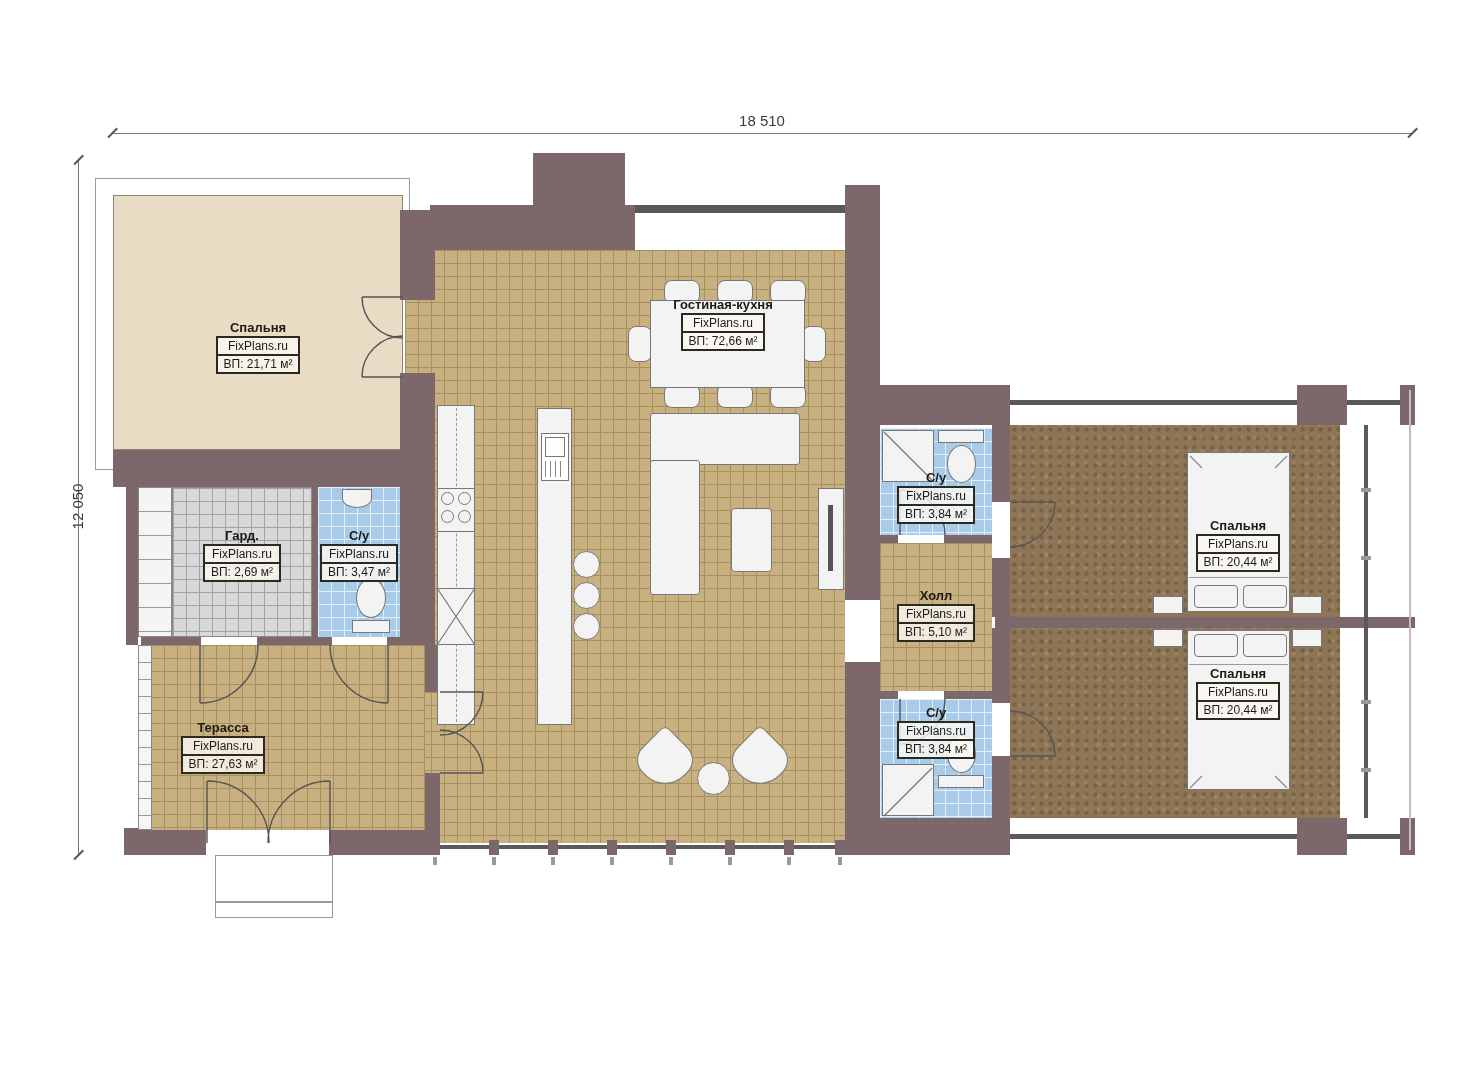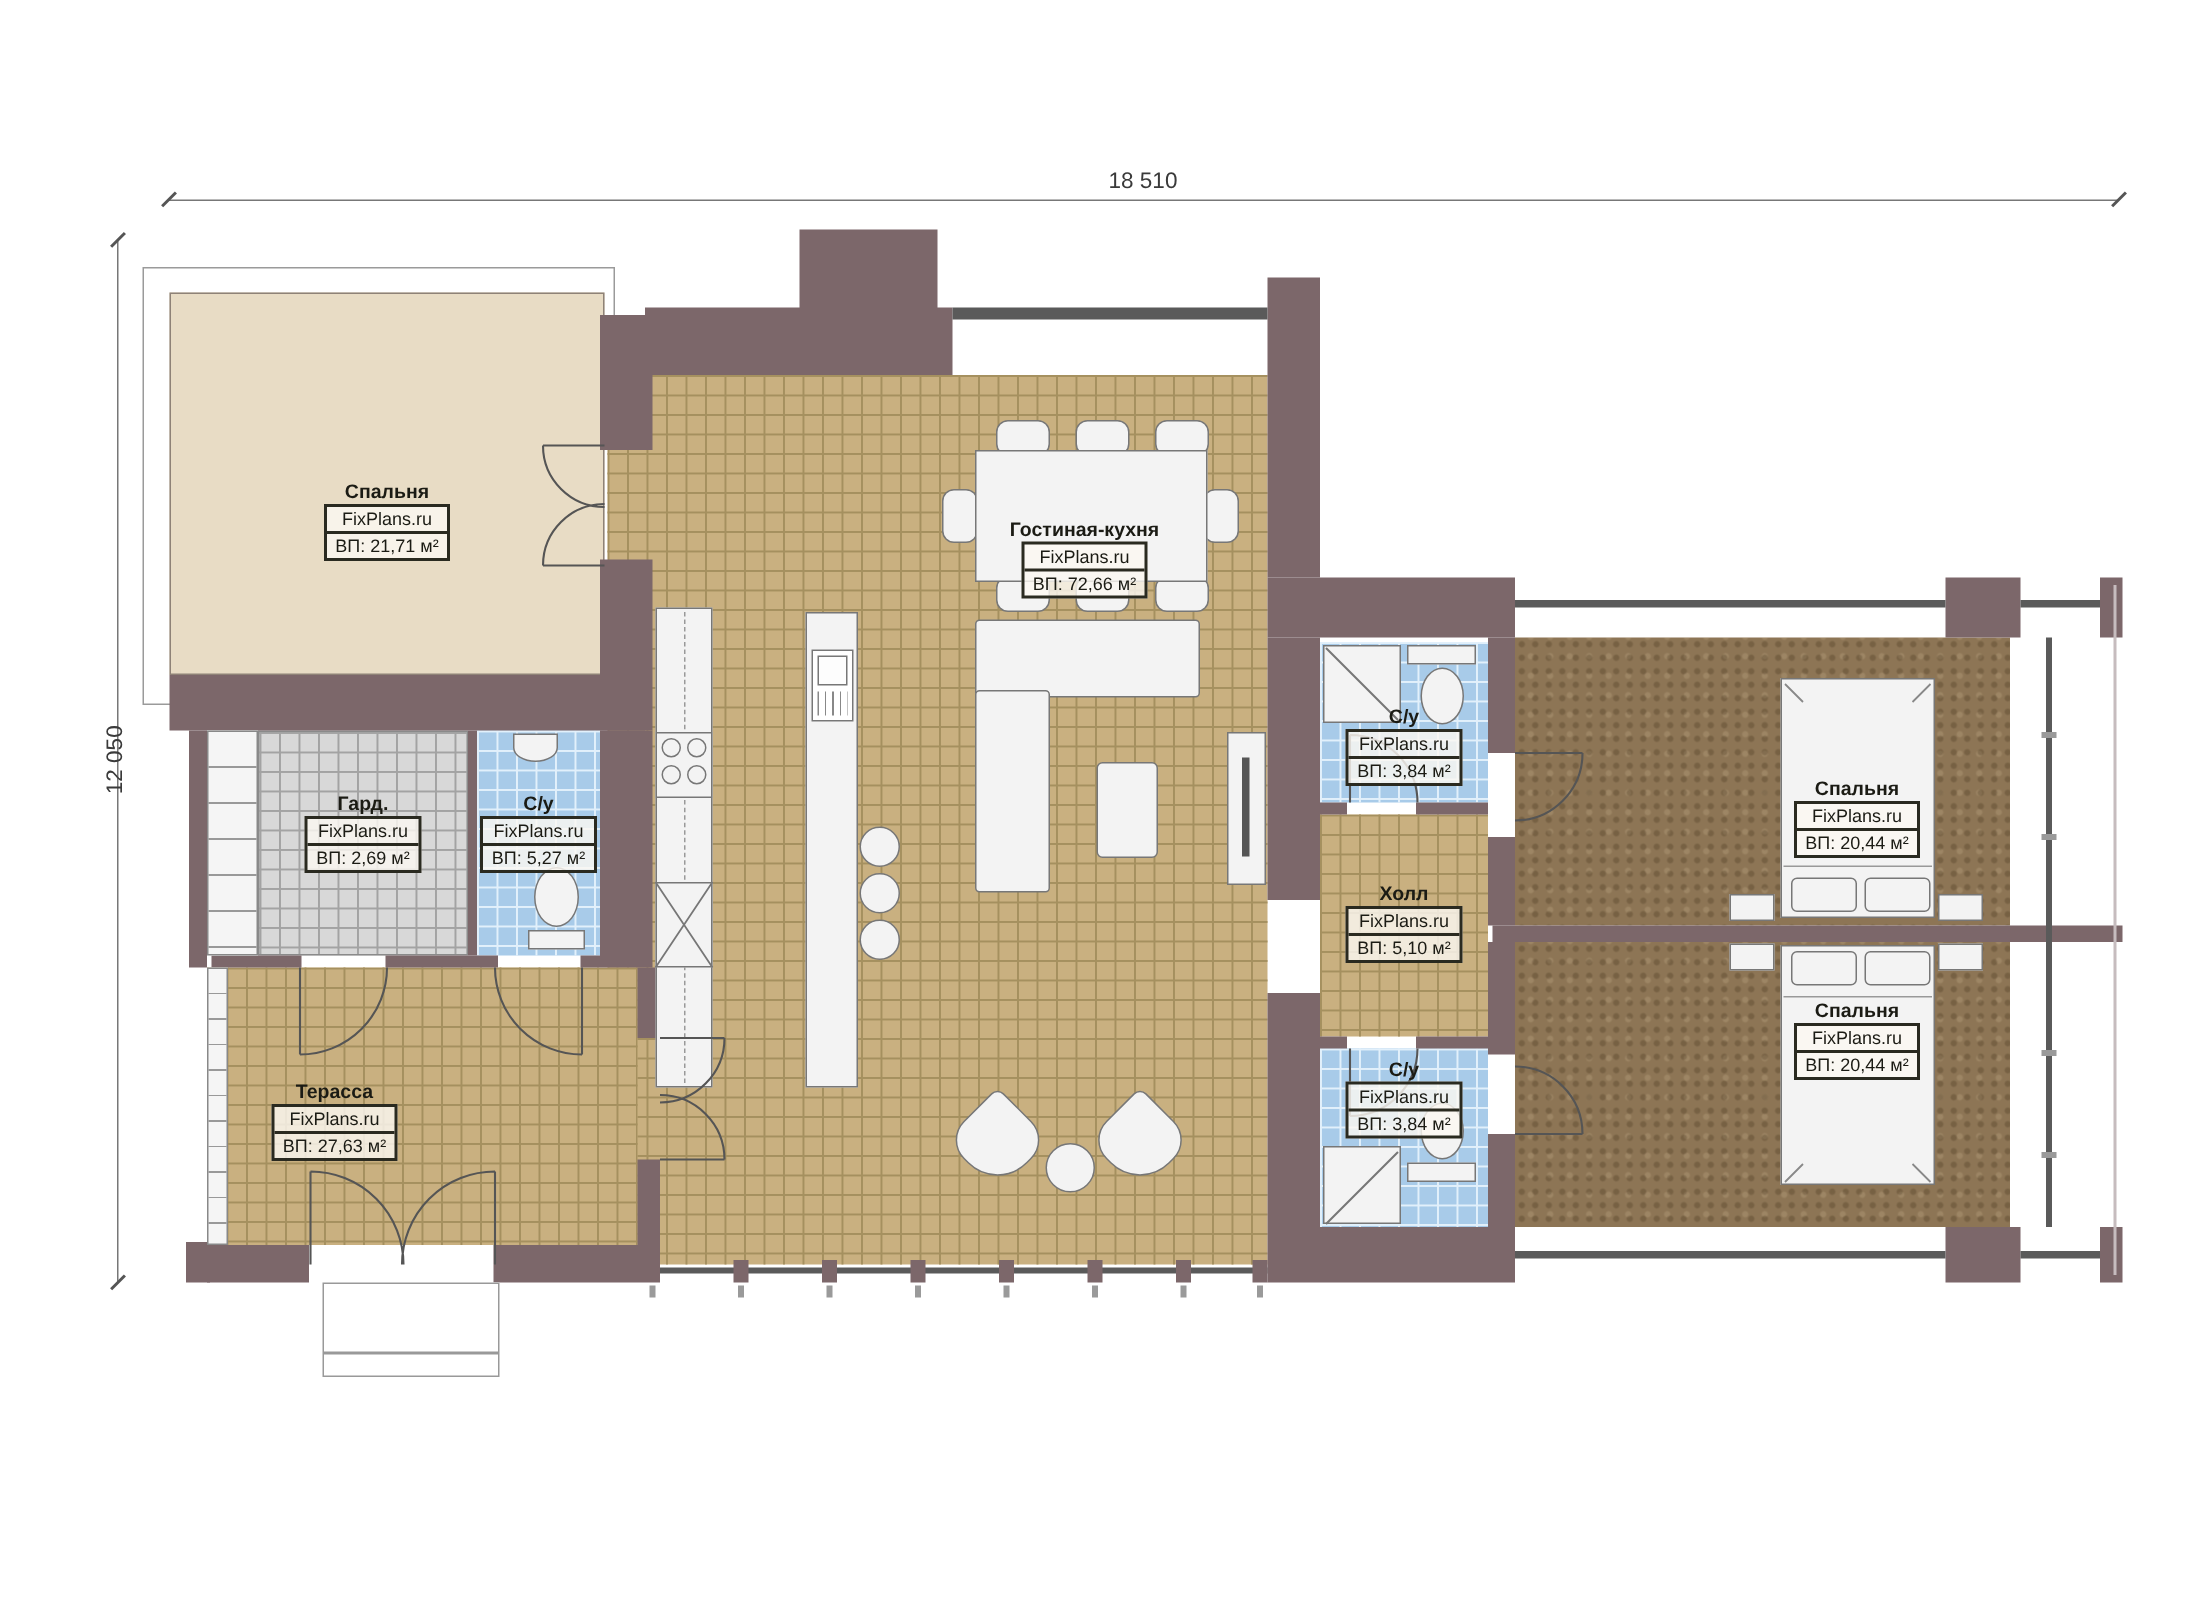--- a/index.html
+++ b/index.html
@@ -210,39 +210,39 @@
     <path fill="none" stroke="#888" stroke-width="1.2" d="M1190 456 L1202 468 M1287 456 L1275 468 M1190 788 L1202 776 M1287 788 L1275 776"></path>
   </svg>
 
   <div class="room-label" style="left:198px;top:320px;width:120px;">
     <div class="name">Спальня</div>
     <div class="box">
         <div class="row">FixPlans.ru</div>
       <div class="row">ВП: 21,71 м²</div>
       </div>
   </div>
-  <div class="room-label" style="left:648px;top:297px;width:150px;margin-top:48px;">
+  <div class="room-label" style="left:648px;top:297px;width:150px;">
     <div class="name">Гостиная-кухня</div>
     <div class="box">
         <div class="row">FixPlans.ru</div>
       <div class="row">ВП: 72,66 м²</div>
       </div>
   </div>
   <div class="room-label" style="left:196px;top:528px;width:92px;">
     <div class="name">Гард.</div>
     <div class="box">
         <div class="row">FixPlans.ru</div>
       <div class="row">ВП: 2,69 м²</div>
       </div>
   </div>
   <div class="room-label" style="left:316px;top:528px;width:86px;">
     <div class="name">С/у</div>
     <div class="box">
         <div class="row">FixPlans.ru</div>
-      <div class="row">ВП: 5,27 м²</div>
+      <div class="row">ВП: 3,47 м²</div>
       </div>
   </div>
   <div class="room-label" style="left:168px;top:720px;width:110px;">
     <div class="name">Терасса</div>
     <div class="box">
         <div class="row">FixPlans.ru</div>
       <div class="row">ВП: 27,63 м²</div>
       </div>
   </div>
   <div class="room-label" style="left:890px;top:470px;width:92px;">

